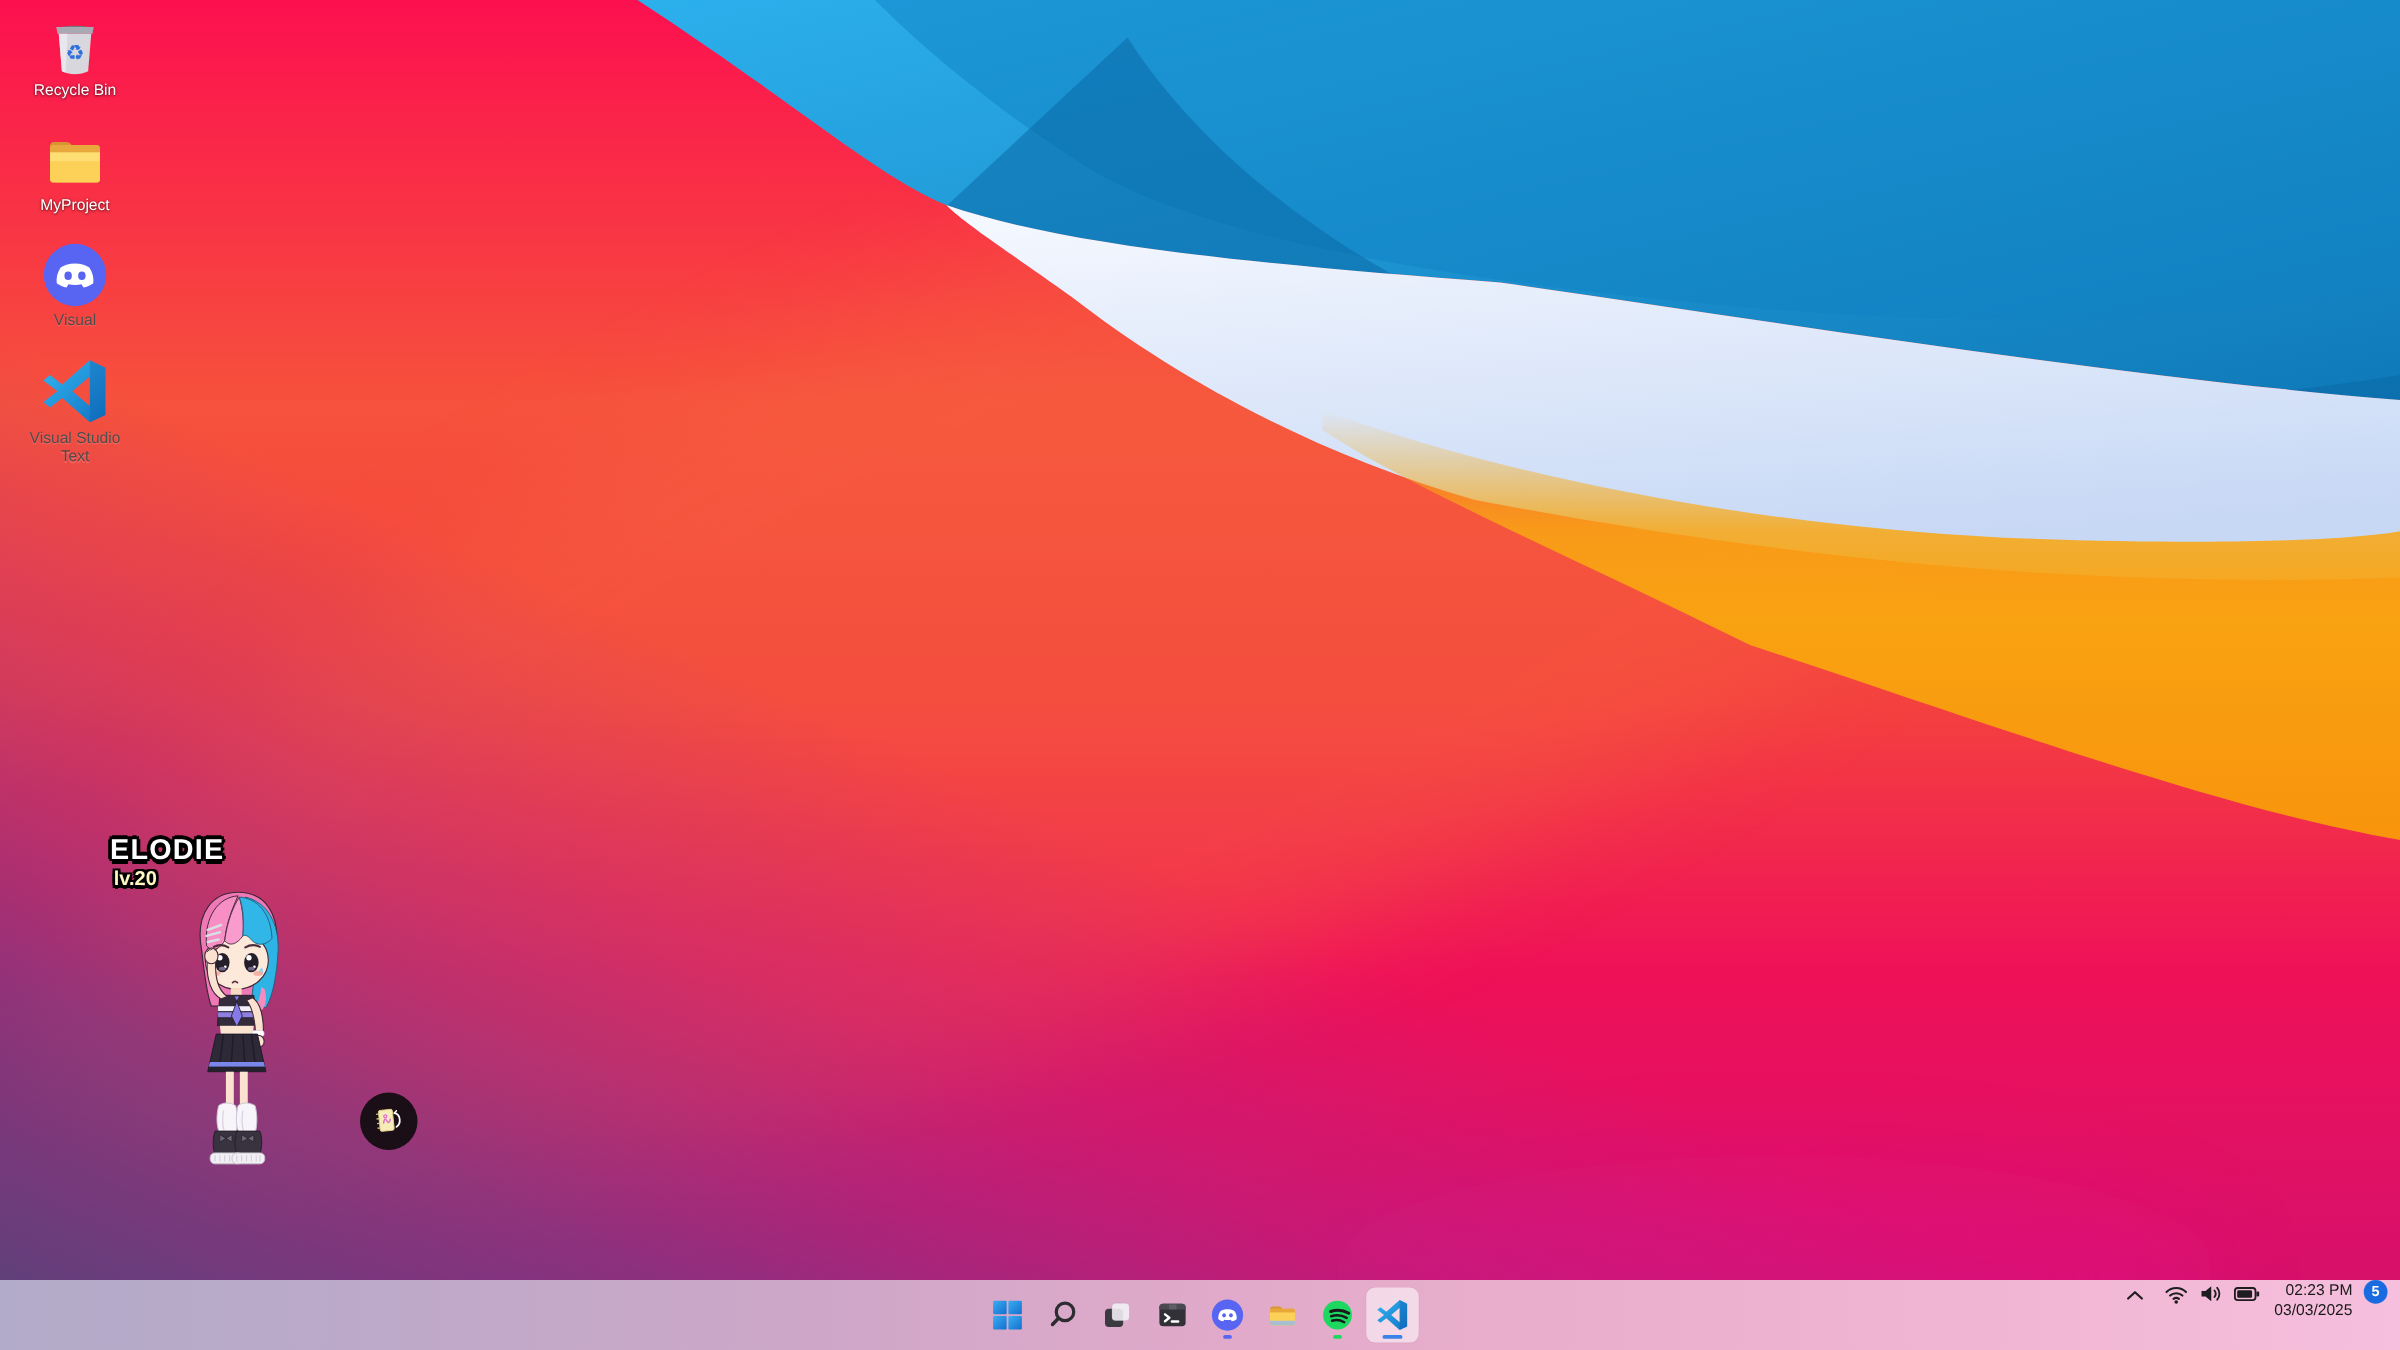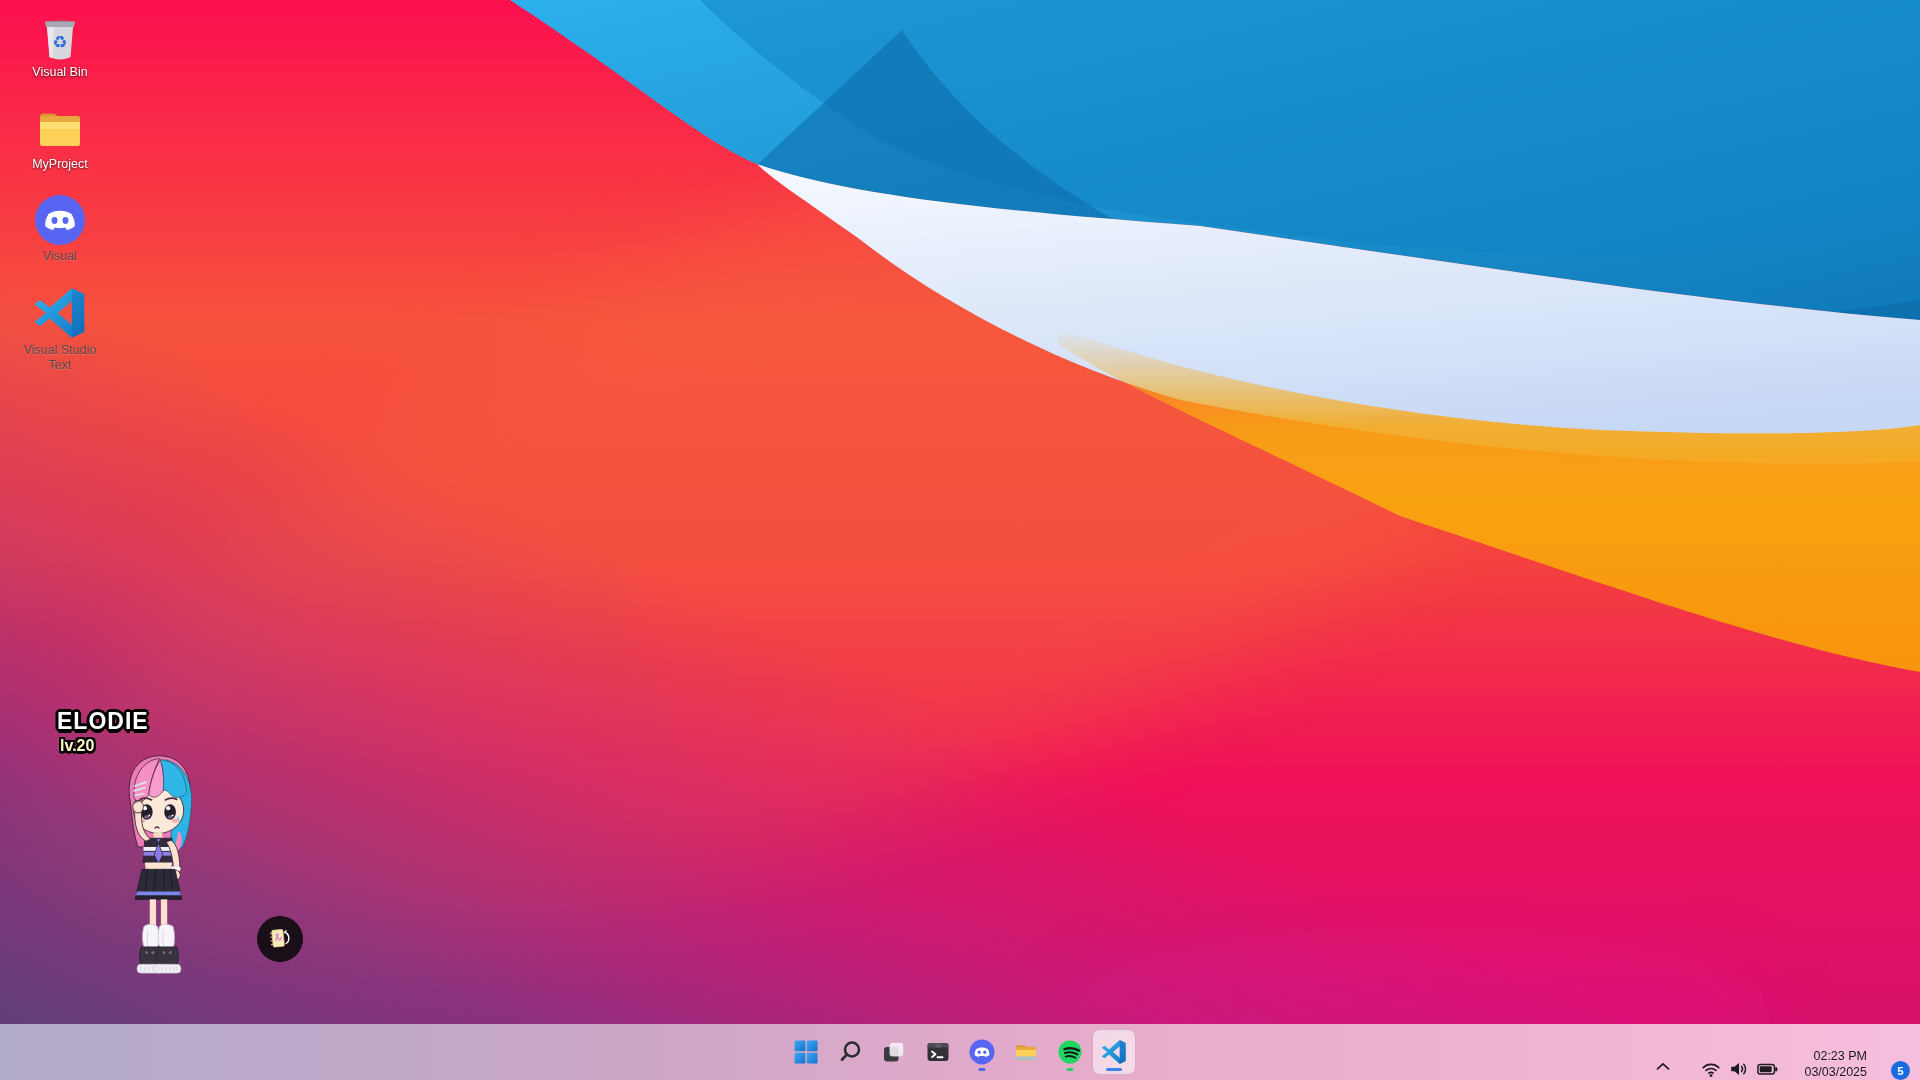--- a/index.html
+++ b/index.html
@@ -9,21 +9,21 @@
 
   
   .desktop-icons{position:absolute;left:14px;top:10px;display:flex;flex-direction:column;gap:22px;width:92px;z-index:3;}
   .desktop-icon{display:flex;flex-direction:column;align-items:center;gap:3px;cursor:default;}
   .desktop-icon .ico{width:52px;height:52px;display:block;}
   .desktop-icon .lbl{font-size:12.5px;color:#fff;text-align:center;line-height:1.2;
      text-shadow:0 1px 2px rgba(0,0,0,.55),0 0 2px rgba(0,0,0,.35);max-width:90px;}
   .desktop-icon .lbl.muted{color:#4f4c4c;text-shadow:0 1px 1px rgba(255,255,255,.22);}
 
   
-  .elodie{position:absolute;left:57px;top:666px;width:250px;height:320px;z-index:3;margin-top:42px;}
+  .elodie{position:absolute;left:88px;top:666px;width:250px;height:320px;z-index:3;}
   .elodie-name{position:absolute;left:0;top:0;font-size:23px;font-weight:bold;letter-spacing:1px;color:#fff;
     text-shadow:-2px -2px 0 #000,2px -2px 0 #000,-2px 2px 0 #000,2px 2px 0 #000,0 -3px 0 #000,0 3px 0 #000,-3px 0 0 #000,3px 0 0 #000,0 4px 0 #000;}
   .elodie-level{position:absolute;left:3px;top:29px;font-size:16px;font-weight:bold;color:#fef9c3;
     text-shadow:-2px -2px 0 #000,2px -2px 0 #000,-2px 2px 0 #000,2px 2px 0 #000,0 -2px 0 #000,0 2px 0 #000,-2px 0 0 #000,2px 0 0 #000,0 3px 0 #000;}
   .character-svg{position:absolute;left:52px;top:38px;width:97px;height:233px;}
   .emote-btn{position:absolute;left:200px;top:208px;width:46px;height:46px;border-radius:50%;
     background:rgba(17,12,16,.93);border:none;display:flex;align-items:center;justify-content:center;padding:0;cursor:pointer;}
   .chat-pill{position:absolute;left:0;top:275px;width:246px;height:40px;border-radius:21px;
     background:rgba(23,18,22,.94);display:flex;align-items:center;padding:0 4px 0 16px;box-sizing:border-box;box-shadow:0 2px 6px rgba(0,0,0,.25);}
   .chat-input{flex:1;min-width:0;background:transparent;border:none;outline:none;color:#fff;font-weight:bold;font-size:15px;font-family:"Liberation Sans",sans-serif;}
@@ -38,21 +38,21 @@
     display:flex;align-items:center;justify-content:center;padding:0;cursor:pointer;}
   .tb-btn.active{background:rgba(255,255,255,.55);box-shadow:0 0 0 .5px rgba(0,0,0,.05);}
   .tb-btn svg{width:26px;height:26px;display:block;}
   .tb-ind{position:absolute;bottom:3px;left:50%;transform:translateX(-50%);height:3px;border-radius:2px;}
   .tb-ind.small{width:7px;}
   .tb-ind.wide{width:16px;}
   .ind-discord{background:#5865f2;}
   .ind-spotify{background:#1ed760;}
   .ind-vscode{background:#3b82e8;}
 
-  .tray{position:absolute;right:10px;top:0;height:100%;display:flex;align-items:flex-end;gap:24px;}
+  .tray{position:absolute;right:10px;top:0;height:100%;display:flex;align-items:flex-start;gap:9px;}
   .tray-btn{border:none;background:transparent;padding:2px;display:flex;align-items:center;justify-content:center;cursor:pointer;border-radius:4px;}
   .tray-group{display:flex;align-items:center;gap:6px;}
   .tray svg{display:block;}
   .clock{text-align:right;font-size:12.5px;line-height:1.3;color:#1a1a1c;cursor:default;}
   .badge{width:19px;height:19px;border-radius:50%;background:#1a6be0;color:#fff;font-size:11.5px;font-weight:bold;
     display:flex;align-items:center;justify-content:center;cursor:pointer;}
 </style>
 </head>
 <body>
 
@@ -116,21 +116,21 @@
   <div class="desktop-icons">
 
     <div class="desktop-icon">
       <svg class="ico" viewBox="0 0 52 52">
         <ellipse cx="26" cy="13.5" rx="14.5" ry="3" fill="#77757e"></ellipse>
         <path d="M11,11.5 L41,11.5 L40,17 L12,17 Z" fill="#aaa8b2"></path>
         <path d="M13,17 L39,17 L36.5,47 C30,50.2 22,50.2 15.5,47 Z" fill="#d9d7de"></path>
         <path d="M13,17 L20,17 L18.5,48.2 C17.4,47.9 16.4,47.5 15.5,47 Z" fill="#efeef3" opacity="0.7"></path>
         <text x="26" y="38" text-anchor="middle" font-family="DejaVu Sans" font-size="17" fill="#2e6fdc">♻</text>
       </svg>
-      <span class="lbl">Visual Bin</span>
+      <span class="lbl">Recycle Bin</span>
     </div>
 
     <div class="desktop-icon">
       <svg class="ico" viewBox="0 0 52 52">
         <path d="M6,15 Q6,11.5 9.5,11.5 L19.5,11.5 Q21.8,11.5 23,13.5 L24.8,16.5 L6,16.5 Z" fill="#d9952f"></path>
         <rect x="6" y="14" width="40" height="30" rx="2.5" fill="#e8a83e"></rect>
         <path d="M6,20 L46,20 L46,41 Q46,44 43,44 L9,44 Q6,44 6,41 Z" fill="#fdd058"></path>
         <path d="M6,20 L46,20 L46,27 L6,27 Z" fill="#ffe27a" opacity="0.8"></path>
       </svg>
       <span class="lbl">MyProject</span>

